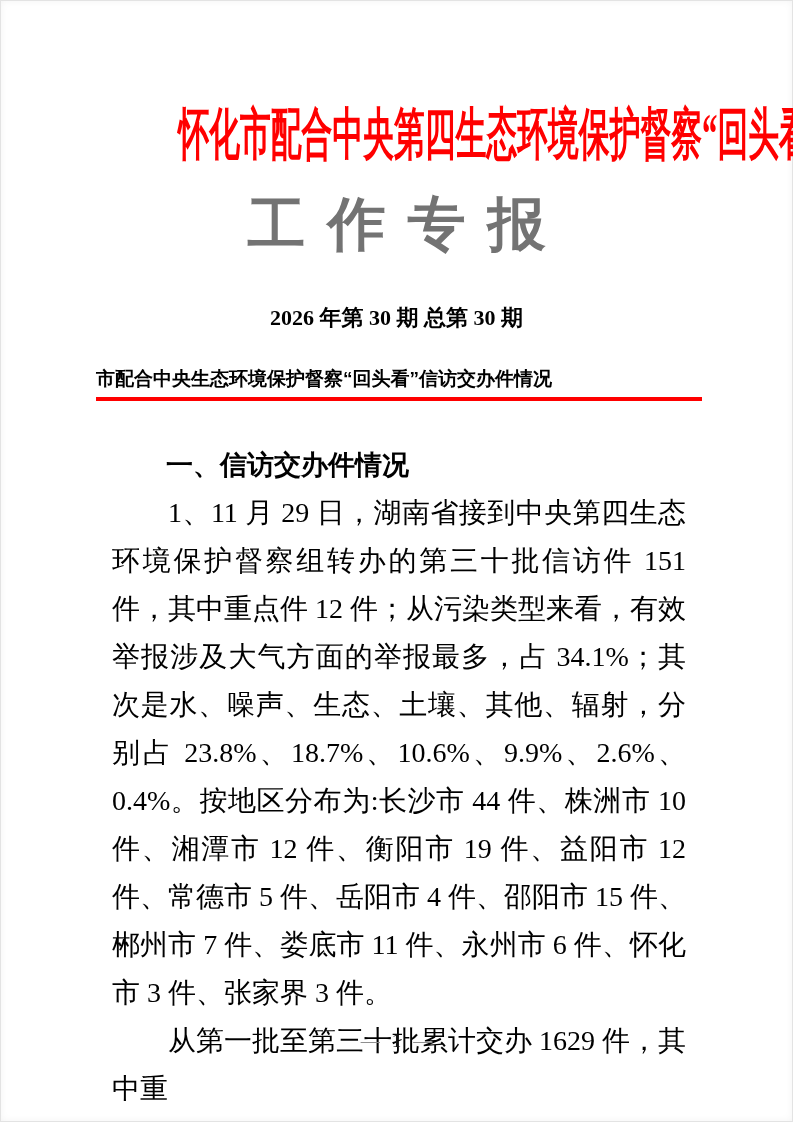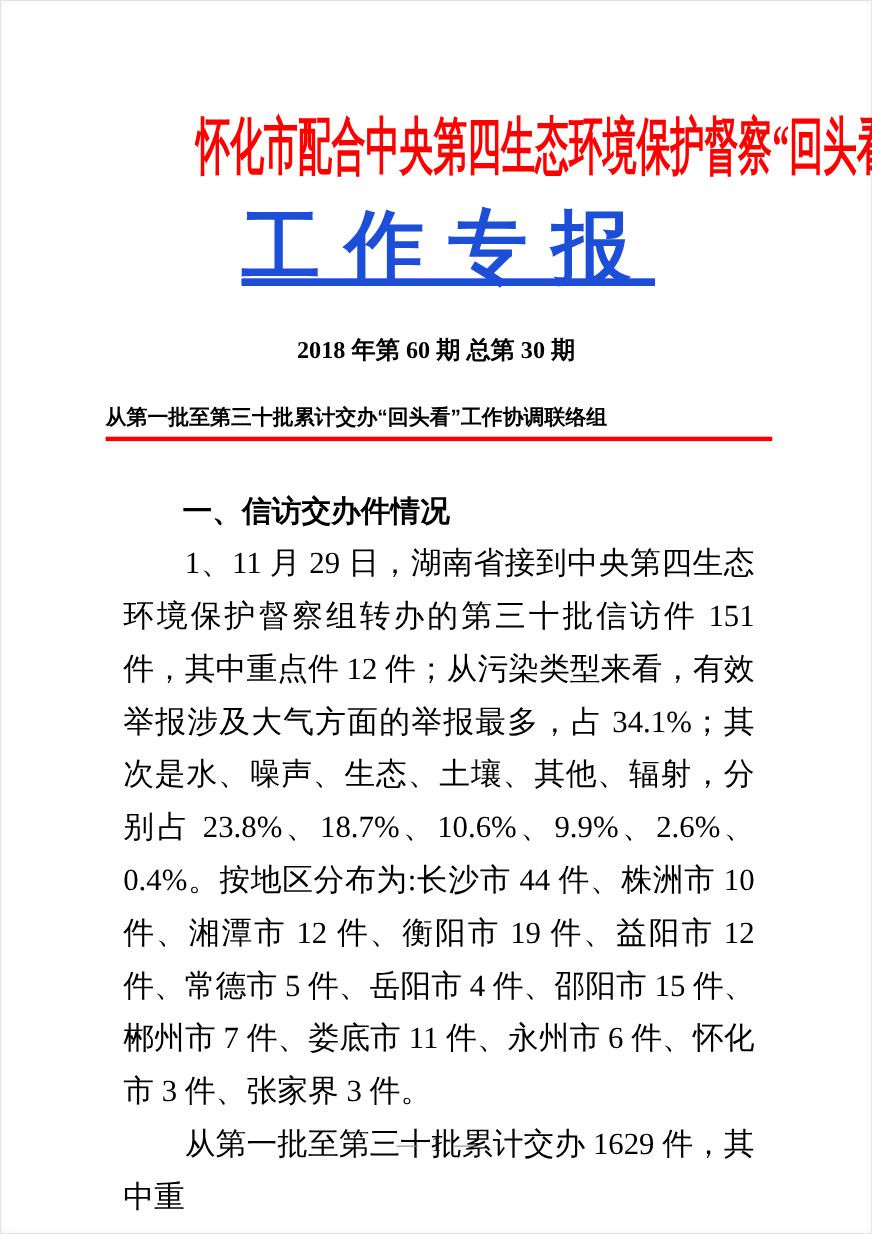--- a/index.html
+++ b/index.html
@@ -33,29 +33,28 @@
     transform: scaleX(0.55);
     transform-origin: 50% 50%;
     font-family: "Liberation Serif", serif;
   }
   .title-line2 {
     position: absolute;
     top: 190px;
     left: 0;
     width: 100%;
     text-align: center;
-    color: #1d4ed8;
+    color: #737373;
     font-weight: bold;
-    font-size: 72px;
+    font-size: 58px;
     line-height: 70px;
     letter-spacing: 22px;
     text-indent: 22px;
     white-space: nowrap;
     font-family: "Liberation Serif", serif;
-    text-decoration: underline;
   }
 
   .issue-line {
     position: absolute;
     top: 303px;
     left: 0;
     width: 100%;
     text-align: center;
     font-weight: bold;
     font-size: 22px;
@@ -130,24 +129,24 @@
 </style>
 </head>
 <body>
 
 <div class="page">
 
   <div class="title-line1">怀化市配合中央第四生态环境保护督察“回头看”</div>
 
   <div class="title-line2">工作专报</div>
 
-  <div class="issue-line">2018 年第 60 期 总第 30 期</div>
+  <div class="issue-line">2026 年第 30 期 总第 30 期</div>
 
   <div class="issuer-row">
-    <span class="issuer-name">从第一批至第三十批累计交办“回头看”工作协调联络组</span>
+    <span class="issuer-name">市配合中央生态环境保护督察“回头看”信访交办件情况</span>
   </div>
 
   <div class="red-rule"></div>
 
   <div class="doc-body">
     <div class="section-heading">一、信访交办件情况</div>
     <p class="para">1、11 月 29 日，湖南省接到中央第四生态环境保护督察组转办的第三十批信访件 151 件，其中重点件 12 件；从污染类型来看，有效举报涉及大气方面的举报最多，占 34.1%；其次是水、噪声、生态、土壤、其他、辐射，分别占 23.8%、18.7%、10.6%、9.9%、2.6%、0.4%。按地区分布为:长沙市 44 件、株洲市 10 件、湘潭市 12 件、衡阳市 19 件、益阳市 12 件、常德市 5 件、岳阳市 4 件、邵阳市 15 件、郴州市 7 件、娄底市 11 件、永州市 6 件、怀化市 3 件、张家界 3 件。</p>
     <p class="para">从第一批至第三十批累计交办 1629 件，其中重</p>
   </div>
 

